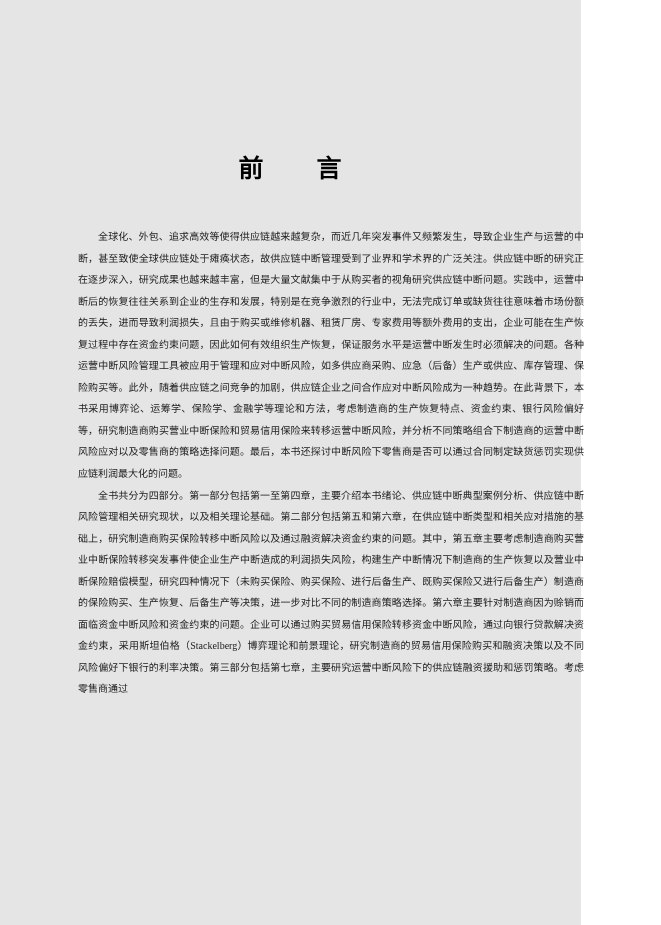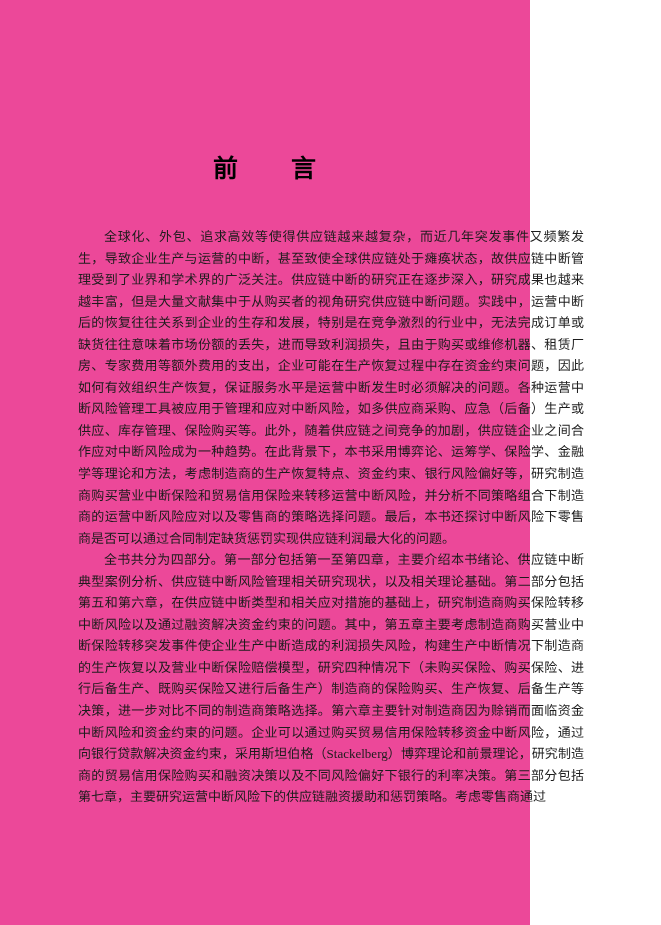--- a/index.html
+++ b/index.html
@@ -9,23 +9,23 @@
   }
   body {
     width: 661px;
     height: 925px;
     font-family: "Liberation Serif", "DejaVu Serif", serif;
     color: #1c1c1c;
     overflow: hidden;
   }
   .page {
     position: relative;
-    width: 530px;
+    width: 581px;
     height: 925px;
-    background: #ec4899;
+    background: #e5e5e5;
   }
   .page-title {
     position: absolute;
     top: 148px;
     left: 0;
     width: 100%;
     text-align: center;
     font-size: 25px;
     font-weight: bold;
     letter-spacing: 1px;
@@ -33,21 +33,21 @@
     white-space: pre;
   }
   .content {
     position: absolute;
     top: 226px;
     left: 78px;
     width: 506px;
   }
   .content p {
     margin: 0;
-    font-size: 13px;
+    font-size: 10px;
     line-height: 21.55px;
     text-align: justify;
     text-justify: inter-ideograph;
     text-indent: 2em;
     color: #1c1c1c;
     word-break: break-all;
   }
 </style>
 </head>
 <body>

